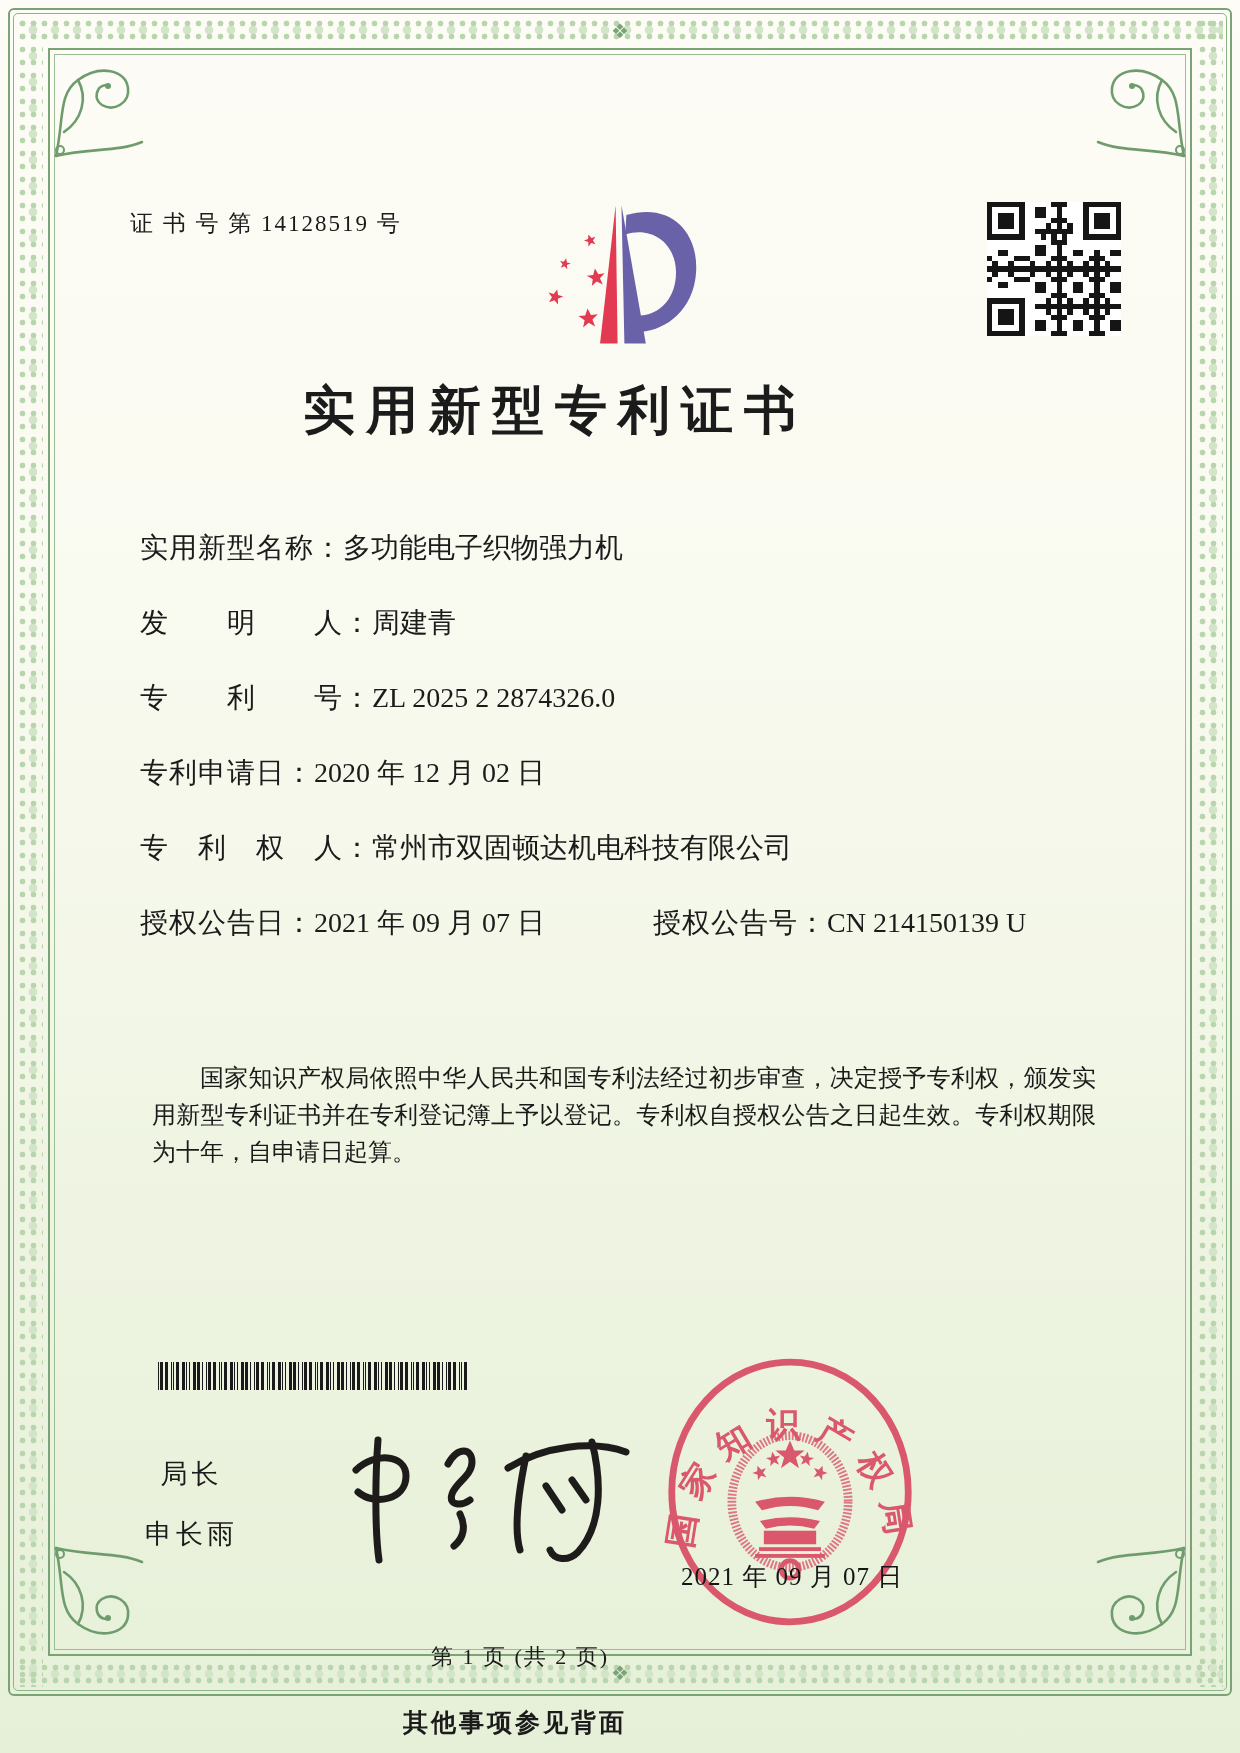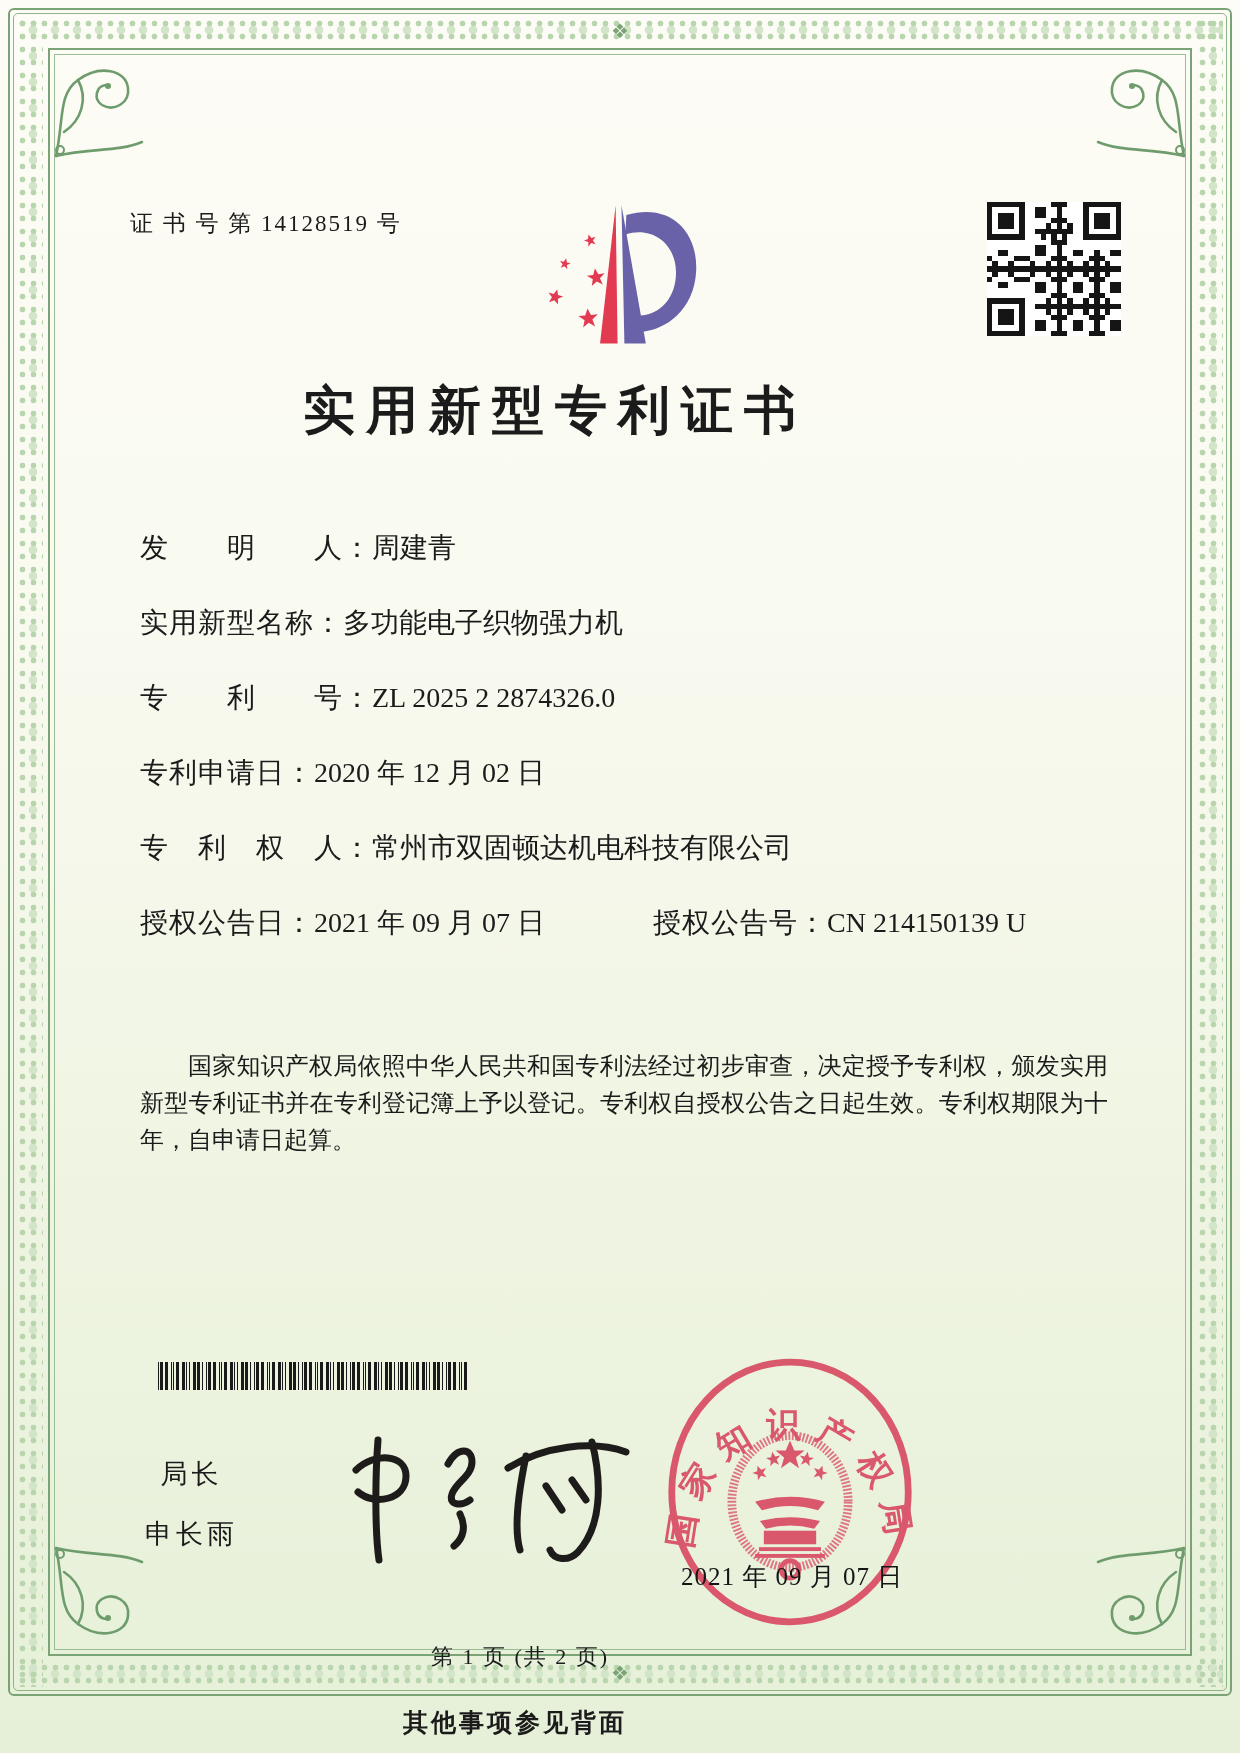--- a/index.html
+++ b/index.html
@@ -39,21 +39,21 @@
 
   
   .fields{position:absolute;left:140px;right:128px;top:533px;font-size:28px;}
   .row{height:30px;line-height:30px;margin-bottom:45px;white-space:nowrap;}
   .row .lb{letter-spacing:1px;}
   .pair2{margin-left:108px;}
 
   
   .paras{position:absolute;left:140px;right:132px;top:1048px;font-size:24px;line-height:37px;
          text-align:justify;}
-  .paras p{margin:0;text-indent:2em;font-family:Liberation Serif, serif;}
+  .paras p{margin:12px;text-indent:2em;font-family:Liberation Serif, serif;}
 
   
   .barcode{position:absolute;left:158px;top:1362px;width:312px;height:28px;}
   .officer{position:absolute;left:145px;top:1456px;font-family:"DejaVu Sans","Liberation Sans",sans-serif;
            font-size:27px;letter-spacing:4px;}
   .officer div{margin-bottom:24px;text-align:center;}
   .signature{position:absolute;left:340px;top:1418px;width:300px;height:165px;}
   .seal{position:absolute;left:664px;top:1350px;width:252px;height:280px;opacity:.92;}
   .seal-date{position:absolute;left:652px;width:280px;top:1560px;text-align:center;font-size:25px;
              color:#151515;z-index:5;letter-spacing:1px;}
@@ -336,22 +336,22 @@
         <rect x="24" y="16" width="1" height="1"></rect>
         <rect x="24" y="19" width="1" height="1"></rect>
         <rect x="24" y="22" width="1" height="1"></rect>
         <rect x="24" y="23" width="1" height="1"></rect>
       </g>
   </svg>
 
   <div class="title">实用新型专利证书</div>
 
   <div class="fields">
+    <div class="row"><span class="lb">实用新型名称：</span><span>多功能电子织物强力机</span></div>
     <div class="row"><span class="lb">发　　明　　人：</span><span>周建青</span></div>
-    <div class="row"><span class="lb">实用新型名称：</span><span>多功能电子织物强力机</span></div>
     <div class="row"><span class="lb">专　　利　　号：</span><span>ZL 2025 2 2874326.0</span></div>
     <div class="row"><span class="lb">专利申请日：</span><span>2020 年 12 月 02 日</span></div>
     <div class="row"><span class="lb">专　利　权　人：</span><span>常州市双固顿达机电科技有限公司</span></div>
     <div class="row">
       <span class="lb">授权公告日：</span><span>2021 年 09 月 07 日</span><span class="pair2 lb">授权公告号：</span><span>CN 214150139 U</span>
     </div>
   </div>
 
   <div class="paras">
     <p>国家知识产权局依照中华人民共和国专利法经过初步审查，决定授予专利权，颁发实用新型专利证书并在专利登记簿上予以登记。专利权自授权公告之日起生效。专利权期限为十年，自申请日起算。</p>

